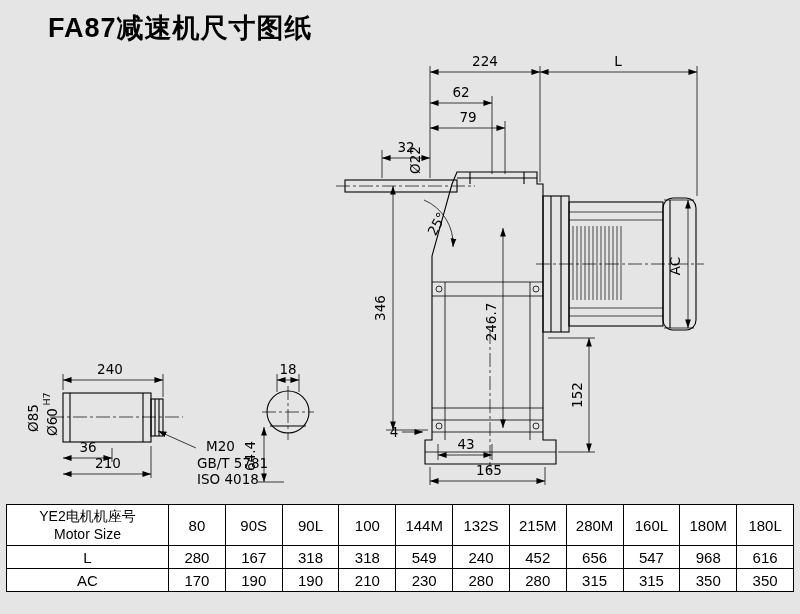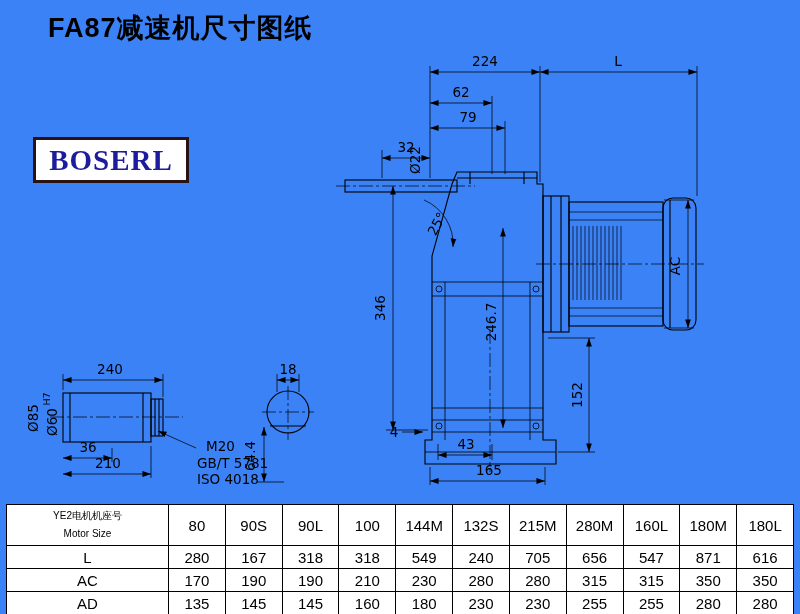--- a/index.html
+++ b/index.html
@@ -1,17 +1,17 @@
 <!DOCTYPE html>
 <html><head>
 <meta charset="utf-8">
 <style>
   html,body { margin:0; padding:0; background:#fff; }
   .page {
-    position:relative; width:800px; height:614px; background:#3b82f6;
+    position:relative; width:800px; height:614px; background:#e5e5e5;
     font-family:"Liberation Sans", sans-serif; color:#000; overflow:hidden;
   }
   .title {
     position:absolute; left:48px; top:10px; margin:0;
     font-size:27px; font-weight:bold; letter-spacing:1px;
     font-family:"Liberation Sans", sans-serif;
   }
   .logo {
     position:absolute; left:33px; top:137px; width:150px; height:40px;
     border:3px solid #2a1212; background:#fff;
@@ -25,32 +25,29 @@
   .size-table {
     position:absolute; left:6px; top:504px; width:788px;
     border-collapse:collapse; table-layout:fixed; background:#fff;
   }
   .size-table td {
     border:1px solid #000; text-align:center; vertical-align:middle;
     padding:0; font-size:15px; color:#000;
   }
   .size-table tr.hdr td { height:40px; }
   .size-table tr.datarow td { height:22px; }
-  .hcn, .hen { font-size:10px; line-height:18px; }
+  .hcn, .hen { font-size:14px; line-height:18px; }
 </style>
 </head>
 <body>
 
 <div class="page">
 
   <h1 class="title">FA87减速机尺寸图纸</h1>
 
-  <div class="logo">
-    <span>BOSERL</span>
-  </div>
 
   <svg class="drawing" width="800" height="504" viewBox="0 0 800 504">
     <defs>
       <marker id="arr" viewBox="0 0 10 8" markerWidth="12" markerHeight="10" refX="9.5" refY="4" orient="auto-start-reverse">
         <path d="M0,0.8 L9.5,4 L0,7.2 Z" fill="#000"></path>
       </marker>
     </defs>
 
     <g stroke="#000" stroke-width="0.7" stroke-dasharray="14 3 3 3">
       <line x1="336" y1="186" x2="475" y2="186"></line>
@@ -225,50 +222,36 @@
       <td>180L</td>
     </tr>
     <tr class="datarow">
       <td>L</td>
       <td>280</td>
       <td>167</td>
       <td>318</td>
       <td>318</td>
       <td>549</td>
       <td>240</td>
-      <td>705</td>
+      <td>452</td>
       <td>656</td>
       <td>547</td>
-      <td>871</td>
+      <td>968</td>
       <td>616</td>
     </tr>
     <tr class="datarow">
       <td>AC</td>
       <td>170</td>
       <td>190</td>
       <td>190</td>
       <td>210</td>
       <td>230</td>
       <td>280</td>
       <td>280</td>
       <td>315</td>
       <td>315</td>
       <td>350</td>
       <td>350</td>
     </tr>
-    <tr class="datarow">
-      <td>AD</td>
-      <td>135</td>
-      <td>145</td>
-      <td>145</td>
-      <td>160</td>
-      <td>180</td>
-      <td>230</td>
-      <td>230</td>
-      <td>255</td>
-      <td>255</td>
-      <td>280</td>
-      <td>280</td>
-    </tr>
     </tbody>
   </table>
 
 </div>
 
 </body></html>

